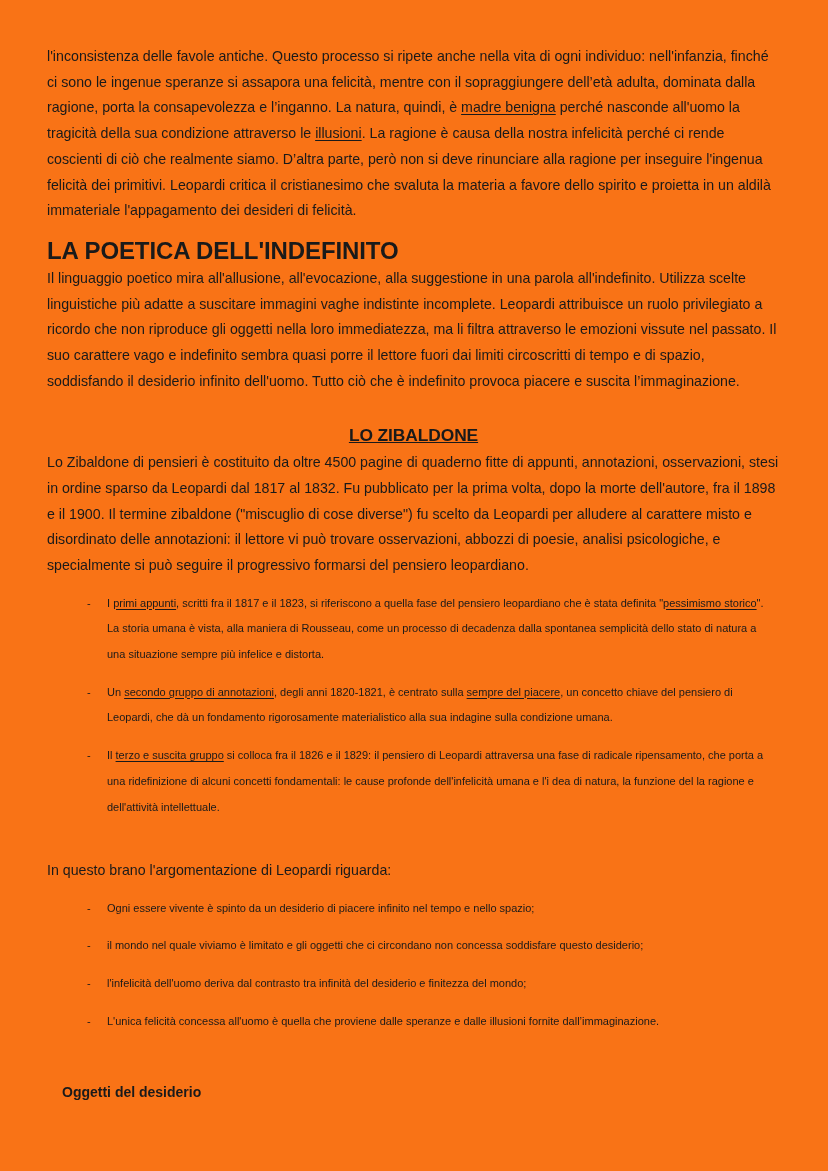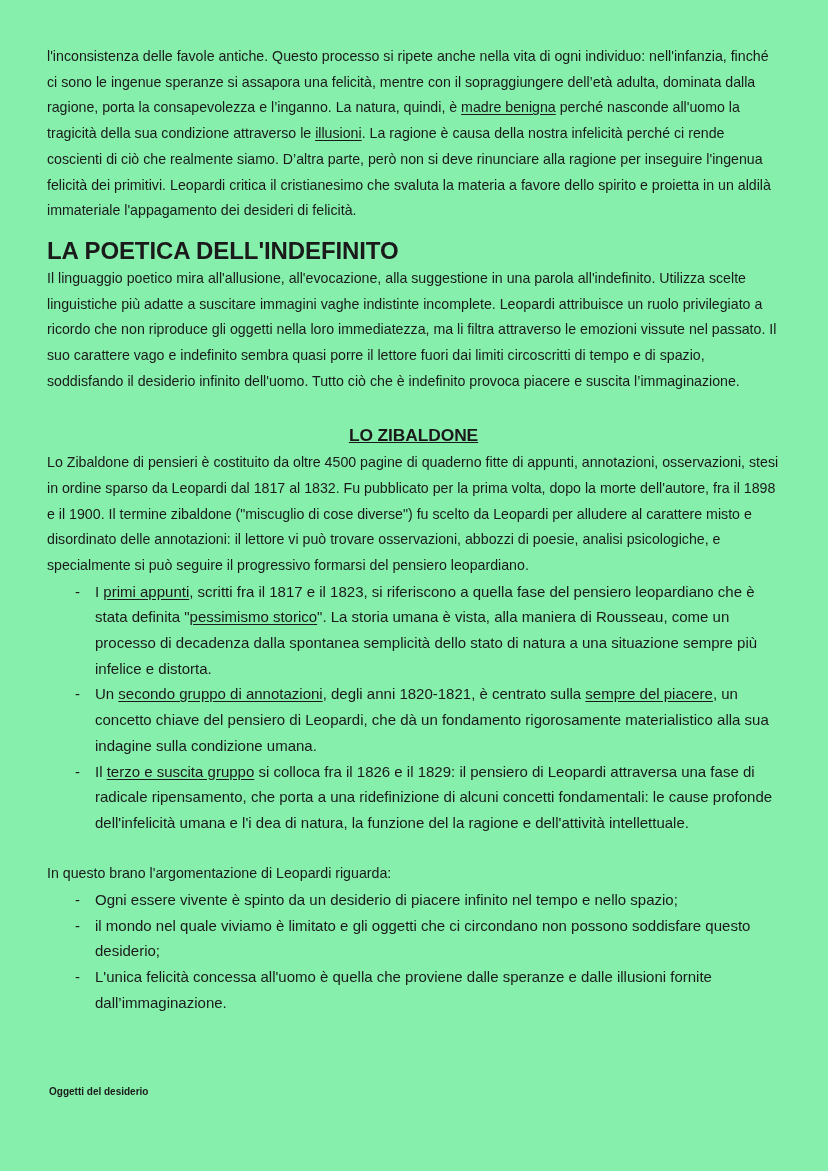--- a/index.html
+++ b/index.html
@@ -11,21 +11,21 @@
     width: 828px;
     height: 1171px;
     font-family: "Liberation Sans", sans-serif;
     color: #1a1a1a;
     -webkit-font-smoothing: antialiased;
   }
   .page {
     position: relative;
     width: 828px;
     height: 1171px;
-    background: #86efac;
+    background: #f97316;
     box-sizing: border-box;
     padding: 44px 48px 0 47px;
   }
   .doc-body {
     font-size: 14.2px;
     line-height: 25.7px;
     text-align: left;
   }
   p.para {
     margin: 0;
@@ -55,40 +55,40 @@
     height: 12px;
   }
   ul.dash-list {
     margin: 0;
     padding: 0;
     list-style: none;
   }
   ul.dash-list > li {
     position: relative;
     padding-left: 48px;
-    font-size: 15px;
+    font-size: 11px;
     line-height: 25.7px;
-    margin: 0;
+    margin: 12px;
   }
   ul.dash-list > li::before {
     content: "-";
     position: absolute;
     left: 28px;
     top: 0;
     color: #1a1a1a;
   }
   u.u {
     text-decoration: underline;
     text-underline-offset: 2px;
   }
   .footer-note {
     position: absolute;
-    left: 49px;
+    left: 62px;
     top: 1082px;
-    font-size: 10px;
+    font-size: 14px;
     font-weight: bold;
     line-height: 20px;
   }
 </style>
 </head>
 <body>
 
 <div class="page">
   <div class="doc-body">
 
@@ -107,20 +107,21 @@
         <li>I <u class="u">primi appunti</u>, scritti fra il 1817 e il 1823, si riferiscono a quella fase del pensiero leopardiano che è stata definita "<u class="u">pessimismo storico</u>". La storia umana è vista, alla maniera di Rousseau, come un processo di decadenza dalla spontanea semplicità dello stato di natura a una situazione sempre più infelice e distorta.</li>
         <li>Un <u class="u">secondo gruppo di annotazioni</u>, degli anni 1820-1821, è centrato sulla <u class="u">sempre del piacere</u>, un concetto chiave del pensiero di Leopardi, che dà un fondamento rigorosamente materialistico alla sua indagine sulla condizione umana.</li>
         <li>Il <u class="u">terzo e suscita gruppo</u> si colloca fra il 1826 e il 1829: il pensiero di Leopardi attraversa una fase di radicale ripensamento, che porta a una ridefinizione di alcuni concetti fondamentali: le cause profonde dell'infelicità umana e l'i dea di natura, la funzione del la ragione e dell'attività intellettuale.</li>
       </ul>
 
     <div class="gap-line"></div>
 
     <p class="para">In questo brano l'argomentazione di Leopardi riguarda:</p>
     <ul class="dash-list">
         <li>Ogni essere vivente è spinto da un desiderio di piacere infinito nel tempo e nello spazio;</li>
-        <li>il mondo nel quale viviamo è limitato e gli oggetti che ci circondano non possono soddisfare questo desiderio;</li>
+        <li>il mondo nel quale viviamo è limitato e gli oggetti che ci circondano non concessa soddisfare questo desiderio;</li>
+        <li>l'infelicità dell'uomo deriva dal contrasto tra infinità del desiderio e finitezza del mondo;</li>
         <li>L'unica felicità concessa all'uomo è quella che proviene dalle speranze e dalle illusioni fornite dall’immaginazione.</li>
       </ul>
 
   </div>
 
   <div class="footer-note">Oggetti del desiderio</div>
 </div>
 
 </body></html>

